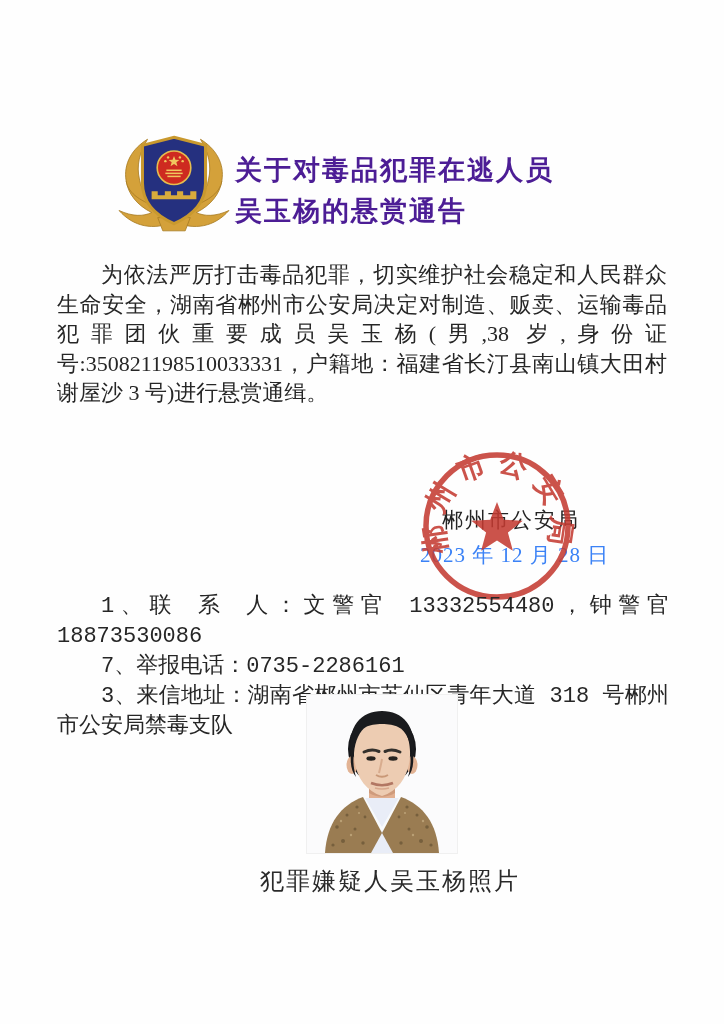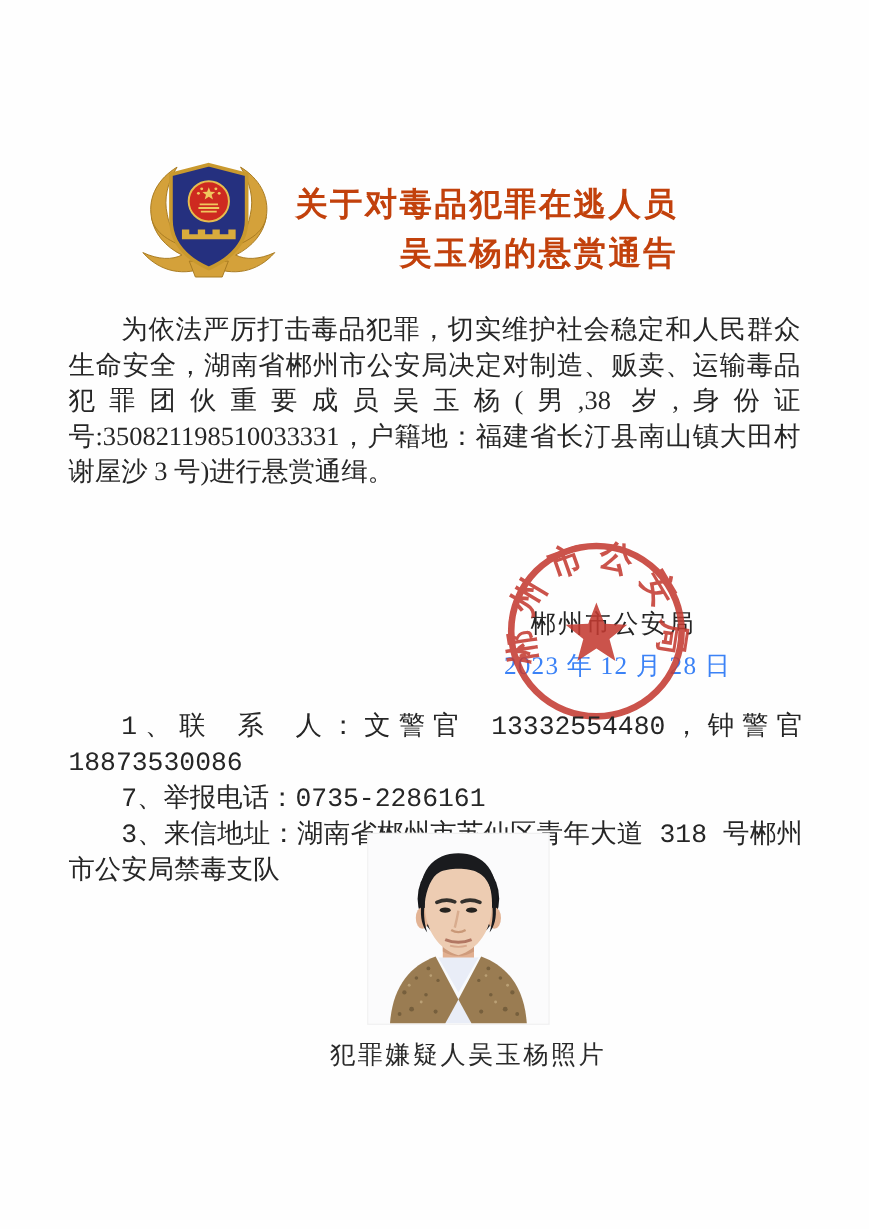--- a/index.html
+++ b/index.html
@@ -7,21 +7,21 @@
     position:relative;
     width:724px;height:1024px;
     background:#fefefe;
     overflow:hidden;
     font-family:"Liberation Serif","DejaVu Serif",serif;
     color:#262626;
   }
   .badge{position:absolute;left:112px;top:124px;width:124px;height:116px;}
   .title-block{
     position:absolute;left:235px;top:150px;width:330px;
-    text-align:right;font-weight:bold;color:#c2410c;
+    text-align:left;font-weight:bold;color:#4c1d95;
     font-size:27px;line-height:41px;letter-spacing:2px;
   }
   .body-text{
     position:absolute;left:57px;top:248px;width:610px;
     font-size:22px;line-height:29.5px;
     text-align:justify;
     margin-top:12px;
   }
   .body-text p{margin:0;text-indent:2em;}
   .sig-agency{
@@ -37,21 +37,21 @@
     position:absolute;left:57px;top:592px;width:612px;
     font-size:22px;line-height:30px;text-align:justify;font-family:Liberation Mono, monospace;
   }
   .contacts p{margin:0;text-indent:2em;}
   .photo{
     position:absolute;left:306px;top:694px;width:150px;height:158px;
     border:1px solid #f0f0f0;background:#fbfbfc;
   }
   .caption{
     position:absolute;left:258px;top:865px;width:264px;
-    text-align:center;font-size:21px;letter-spacing:2px;color:#2a2a2a;
+    text-align:center;font-size:24px;letter-spacing:2px;color:#2a2a2a;
   }
 </style>
 </head>
 <body>
 
 <div class="page">
 
   <svg class="badge" viewBox="0 0 120 114" aria-hidden="true">
 
     <g fill="#d4a13a" stroke="#a87b22" stroke-width="0.8">

